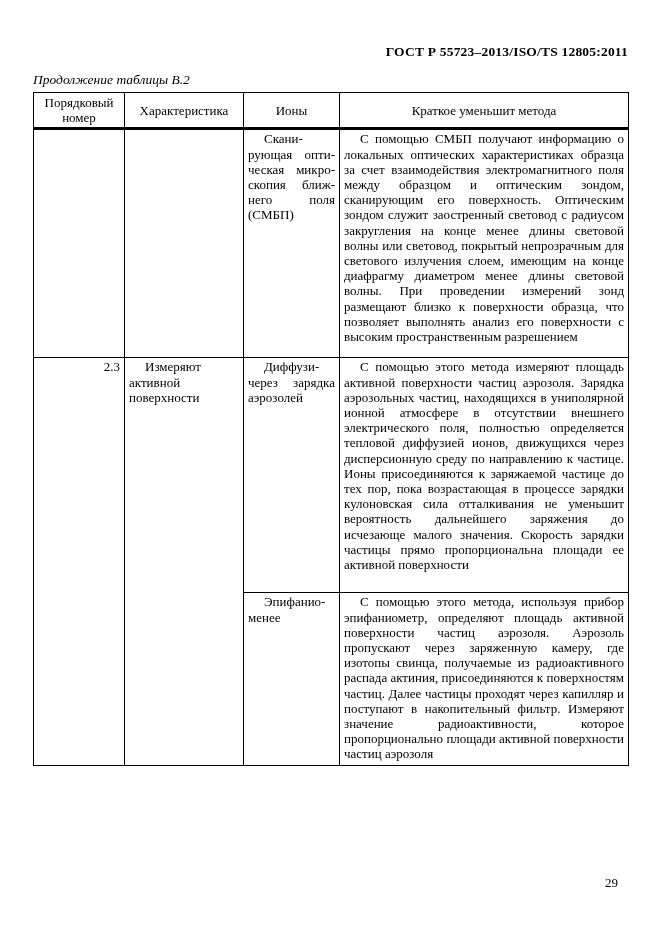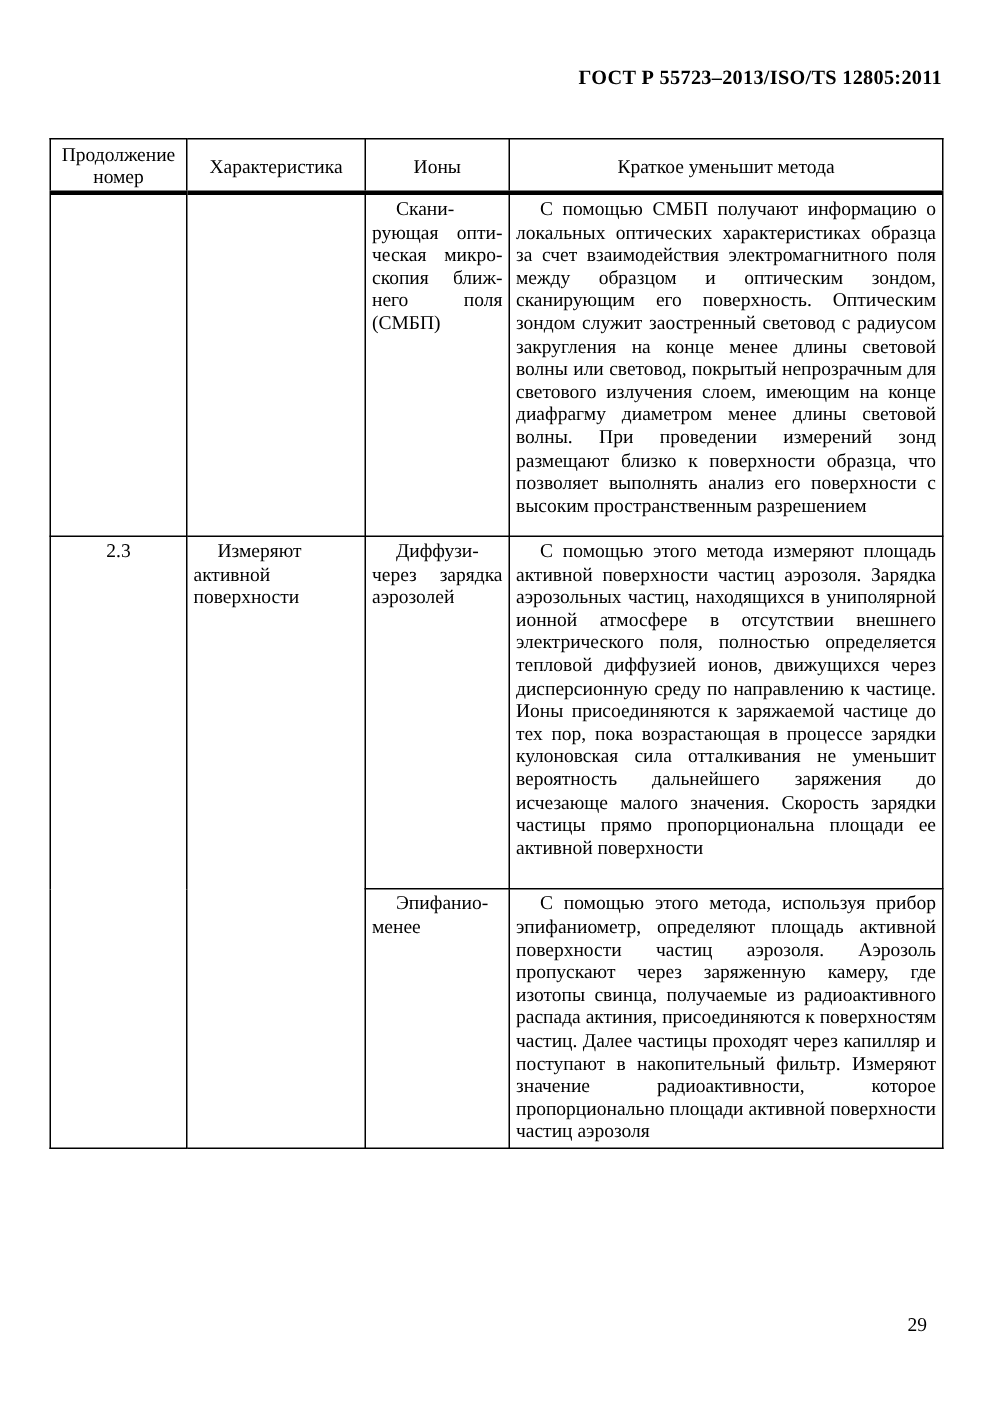--- a/index.html
+++ b/index.html
@@ -46,21 +46,21 @@
     padding: 1px 4px;
   }
   table.gost thead th {
     border-bottom: 3px solid #000;
     font-weight: normal;
     text-align: center;
     vertical-align: middle;
     padding: 2px 3px;
     height: 26px;
   }
-  td.num-cell { text-align: center; padding-top: 2px; }
+  td.num-cell { text-align: right; padding-top: 2px; }
   td.char-cell, td.method-cell, td.desc-cell {
     text-align: justify;
     text-indent: 16px;
     padding-top: 2px;
   }
   td.desc-cell { padding-left: 5px; padding-right: 5px; }
   tr.row-h1 > td { height: 225px; }
   tr.row-h2 > td { height: 232px; }
   tr.row-h3 > td { height: 170px; }
   .page-number {
@@ -70,31 +70,32 @@
     font-size: 13px;
   }
 </style>
 </head>
 <body>
 
 <div class="page">
 
   <div class="doc-header">ГОСТ Р 55723–2013/ISO/TS 12805:2011</div>
 
+  <div class="table-caption">Продолжение таблицы В.2</div>
 
   <table class="gost">
     <colgroup>
       <col style="width:91px">
       <col style="width:119px">
       <col style="width:96px">
       <col style="width:289px">
     </colgroup>
     <thead>
       <tr>
-        <th>Продолжение номер</th>
+        <th>Порядковый номер</th>
         <th>Характеристика</th>
         <th>Ионы</th>
         <th>Краткое уменьшит метода</th>
       </tr>
     </thead>
     <tbody>
       <tr class="row-h1">
         <td class="num-cell"></td>
         <td class="char-cell"></td>
         <td class="method-cell">Скани­рующая опти­ческая микро­скопия ближ­него поля (СМБП)</td>

